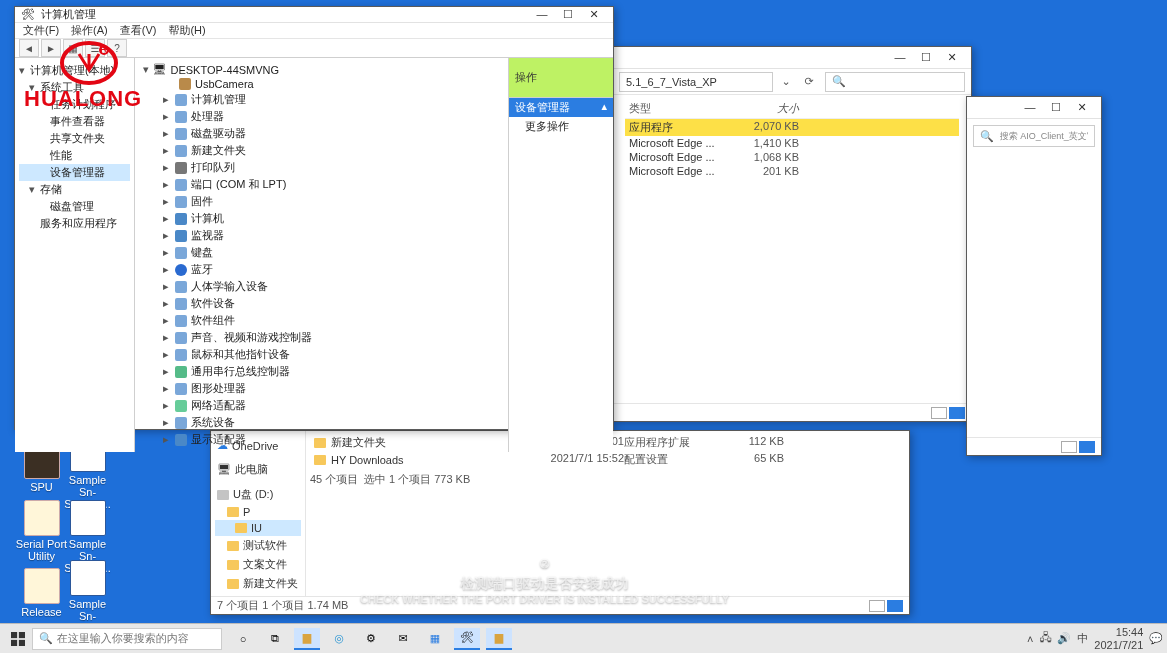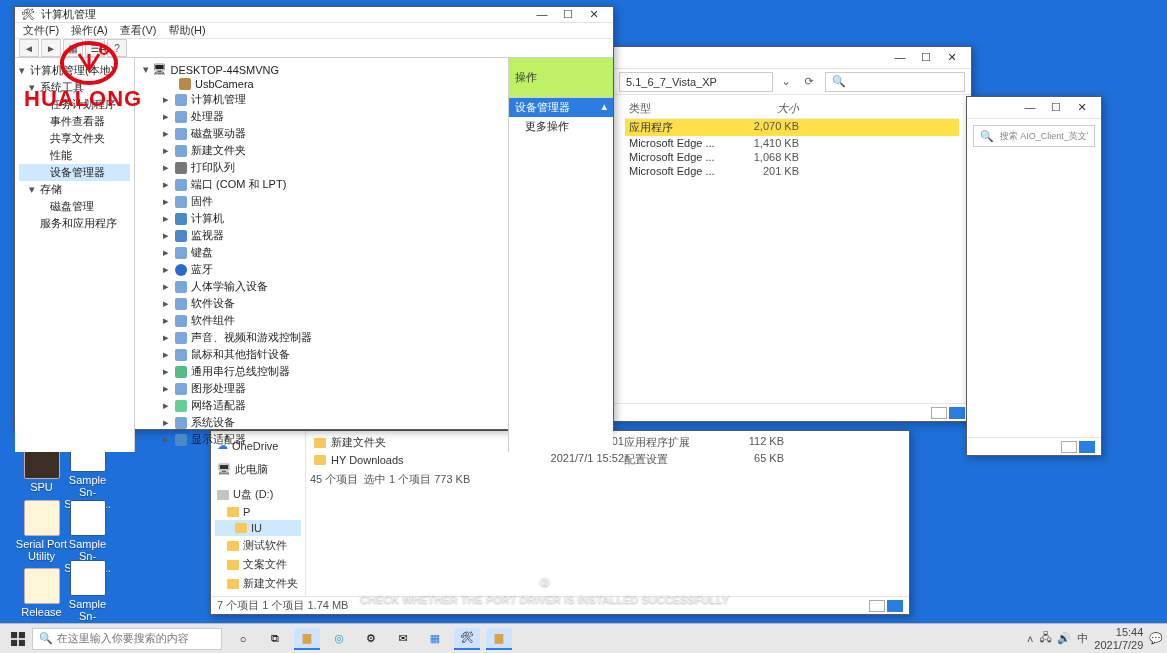--- a/index.html
+++ b/index.html
@@ -454,20 +454,21 @@
       <ellipse cx="30" cy="23" rx="27" ry="20" fill="none" stroke="#e30613" stroke-width="4"></ellipse>
       <path d="M20 14 L30 30 L40 14 M30 30 L30 14" stroke="#e30613" stroke-width="3" fill="none"></path>
       <circle cx="45" cy="10" r="4" fill="none" stroke="#e30613" stroke-width="2"></circle>
       <text x="45" y="13" text-anchor="middle" fill="#e30613" font-size="6">R</text>
     </svg>
     <div class="logo-txt">HUALONG</div>
   </div>
 
   <div class="watermark-center">
     <div><span class="wm-badge">②</span></div>
+    <div class="ch">检测端口驱动是否安装成功</div>
     <div>CHECK WHETHER THE PORT DRIVER IS INSTALLED SUCCESSFULLY</div>
   </div>
 
   <div class="taskbar">
     <div class="start-btn">
       <svg viewBox="0 0 16 16">
           <rect x="0" y="0" width="7" height="7" fill="#333"></rect>
           <rect x="9" y="0" width="7" height="7" fill="#333"></rect>
           <rect x="0" y="9" width="7" height="7" fill="#333"></rect>
           <rect x="9" y="9" width="7" height="7" fill="#333"></rect>
@@ -488,19 +489,19 @@
       <div class="ti active">🛠</div>
       <div class="ti active" style="color:#d9a441">▆</div>
     </div>
     <div class="tray">
       <span>˄</span>
       <span>🖧</span>
       <span>🔊</span>
       <span>中</span>
       <div class="clk">
         <div>15:44</div>
-        <div>2021/7/29</div>
+        <div>2021/7/21</div>
       </div>
       <span>💬</span>
     </div>
   </div>
 
 </div>
 
 </body></html>

